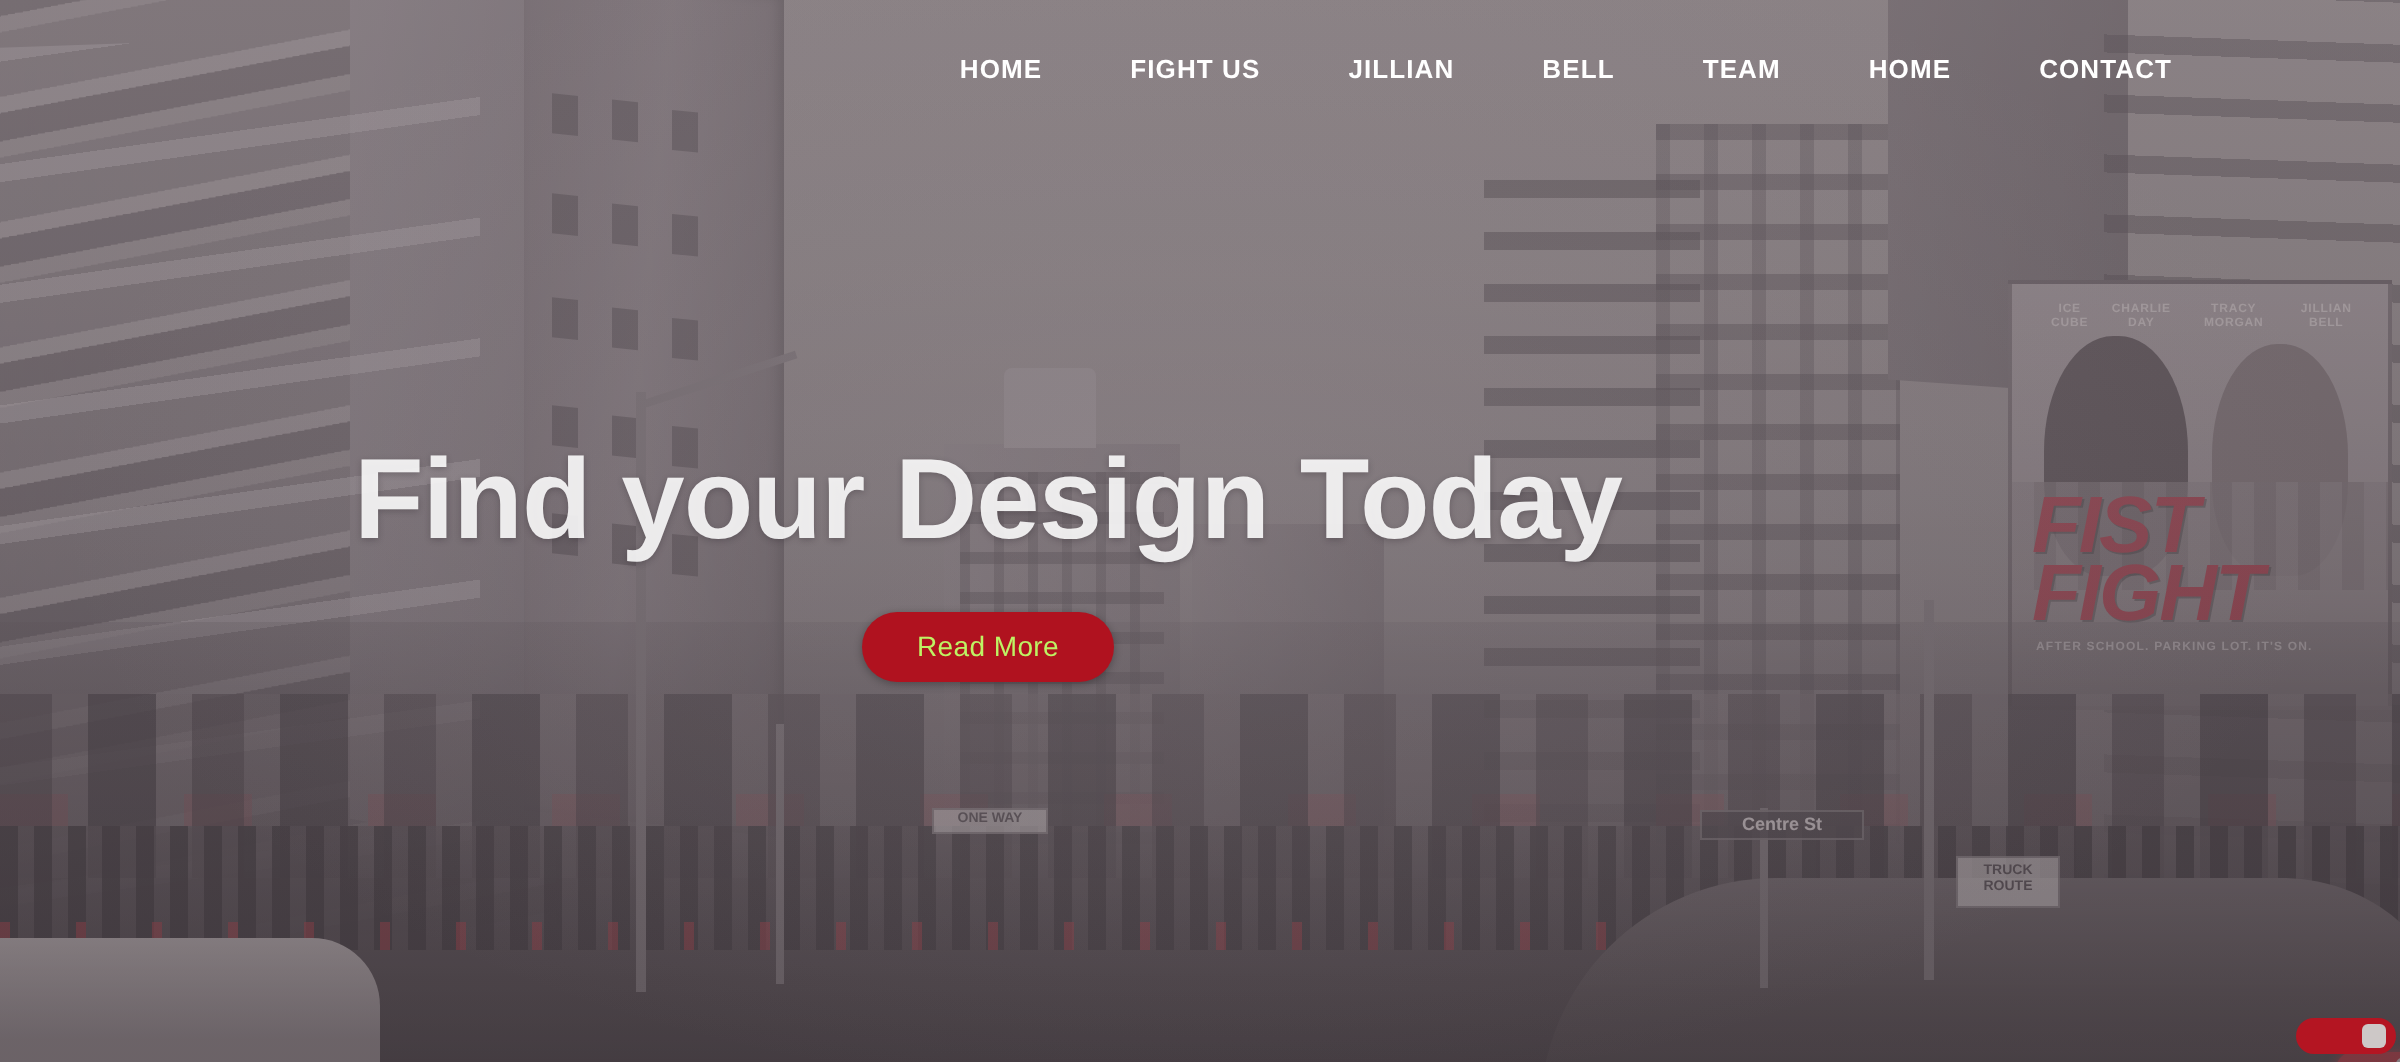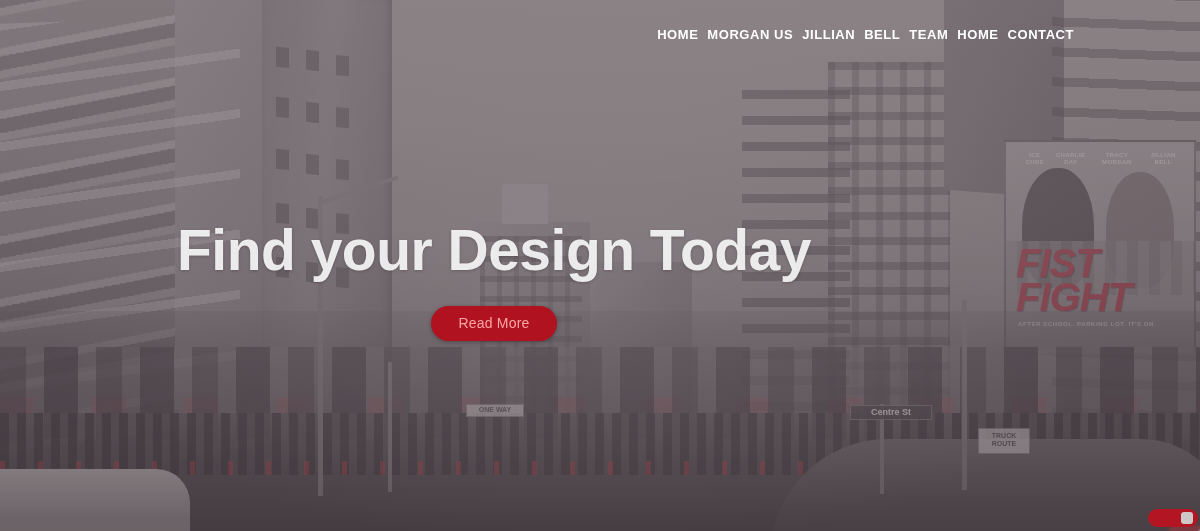--- a/index.html
+++ b/index.html
@@ -210,22 +210,22 @@
   .navbar {
     position:absolute; left:0; top:0; width:1200px; height:70px;
     display:flex; align-items:center; z-index:40;
   }
   .logo {
     position:absolute; left:93px; top:20px;
     color:#ffffff; font-size:28px; font-weight:bold;
     letter-spacing:-0.5px; line-height:1;
   }
   .navlinks {
-    position:absolute; right:126px; top:27px;
-    display:flex; align-items:center; gap:9px;text-align:right;
+    position:absolute; right:114px; top:27px;
+    display:flex; align-items:center; gap:44px;text-align:right;
   }
   .navlink {
     color:#ffffff; font-size:13px; font-weight:bold;
     letter-spacing:.55px; text-decoration:none; cursor:pointer;
     white-space:nowrap;
   }
 
   
   .hero-content {
     position:absolute; left:0; top:218px; width:988px;
@@ -239,21 +239,21 @@
   }
   .hero-sub {
     margin:10px auto 0;
     width:780px;
     color:rgba(255,255,255,.92);
     font-size:19px; line-height:27px; font-weight:400;
     text-shadow:0 1px 2px rgba(40,34,38,.35);
   }
   .read-more {
     display:inline-block; margin-top:24px;
-    background:#b0121f; color:#fca5a5;
+    background:#b0121f; color:#bef264;
     border:none; border-radius:20px;
     padding:8px 27px 9px;
     font-family:"Liberation Sans", sans-serif;
     font-size:14px; line-height:18px; letter-spacing:.2px;
     cursor:pointer;
     box-shadow:0 1px 4px rgba(0,0,0,.3);
   }
 
   
   .corner-widget {
@@ -344,21 +344,21 @@
     <div class="signplate" style="left:978px; top:428px; width:52px; height:26px; font-size:7px; padding-top:3px;">TRUCK ROUTE</div>
     <div class="signplate" style="left:466px; top:404px; width:58px; height:13px; font-size:7px;">ONE WAY</div>
 
     <div class="desat"></div>
     <div class="grade"></div>
   </div>
 
   <div class="navbar">
     <nav class="navlinks">
       <a class="navlink" href="#">HOME</a>
-      <a class="navlink" href="#">MORGAN US</a>
+      <a class="navlink" href="#">FIGHT US</a>
       <a class="navlink" href="#">JILLIAN</a>
       <a class="navlink" href="#">BELL</a>
       <a class="navlink" href="#">TEAM</a>
       <a class="navlink" href="#">HOME</a>
       <a class="navlink" href="#">CONTACT</a>
     </nav>
   </div>
 
   <div class="hero-content">
     <h1 class="hero-title">Find your Design Today</h1>

